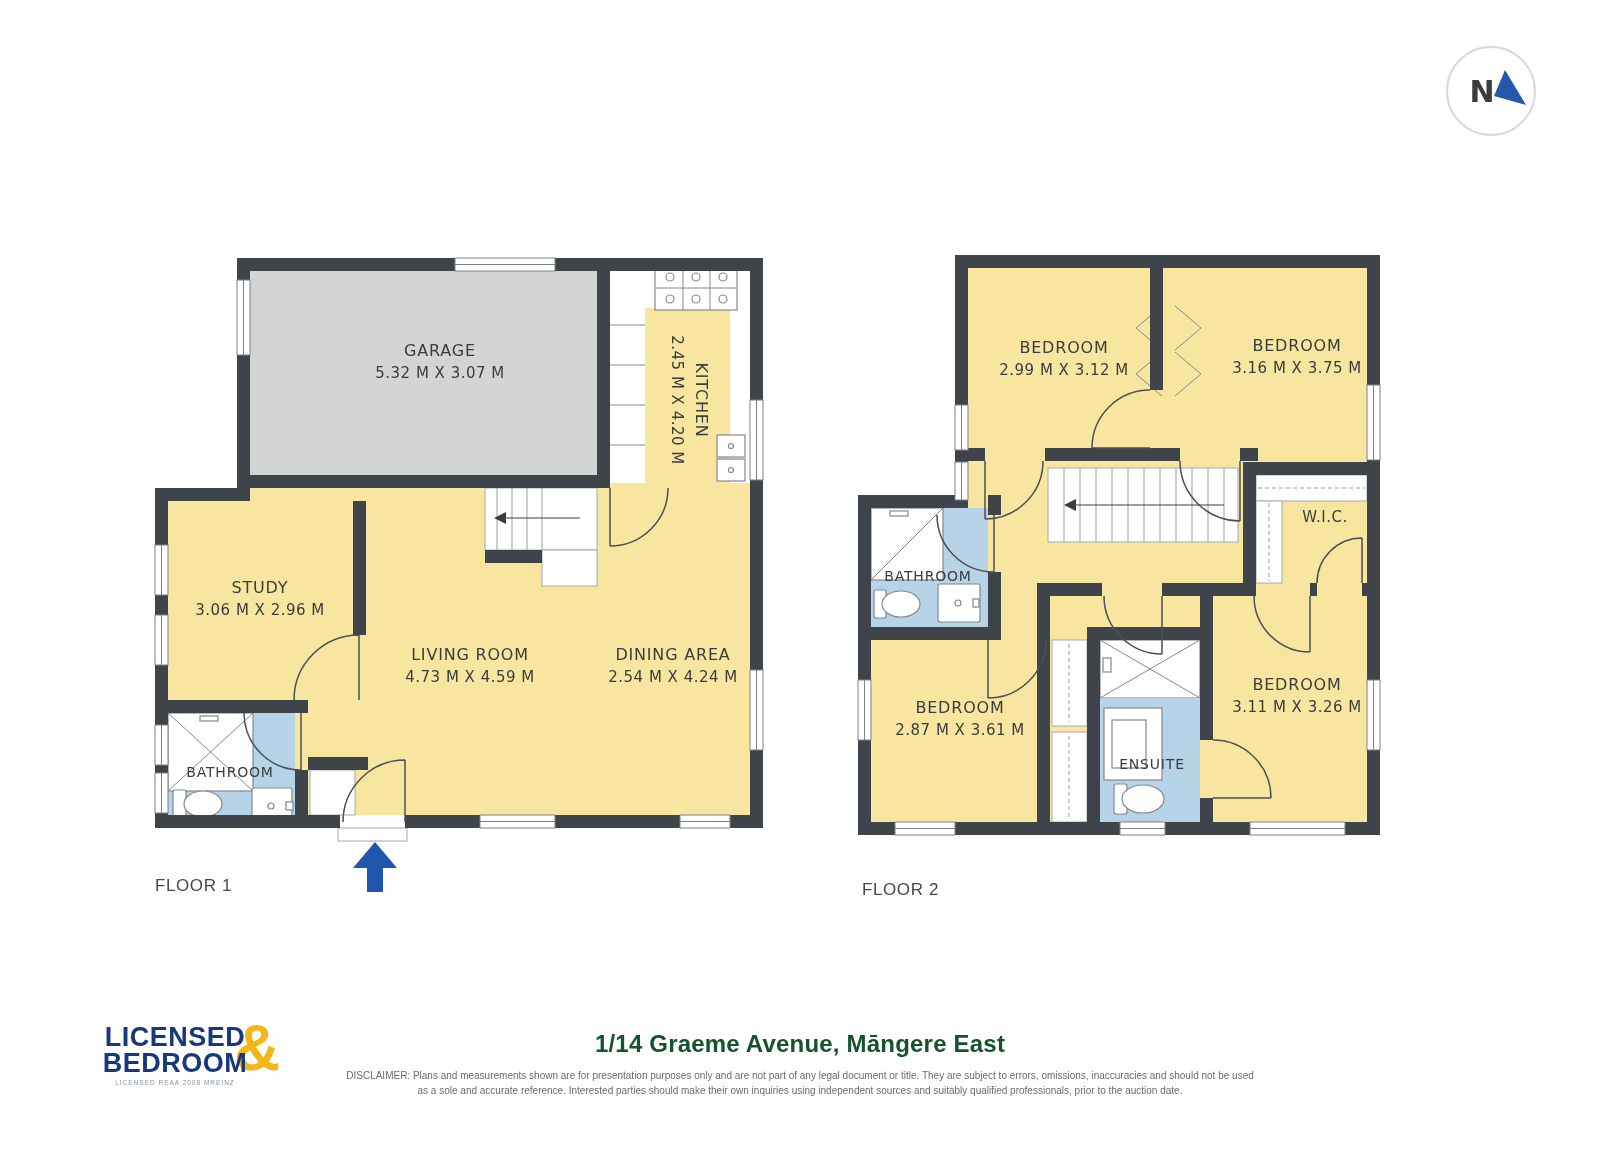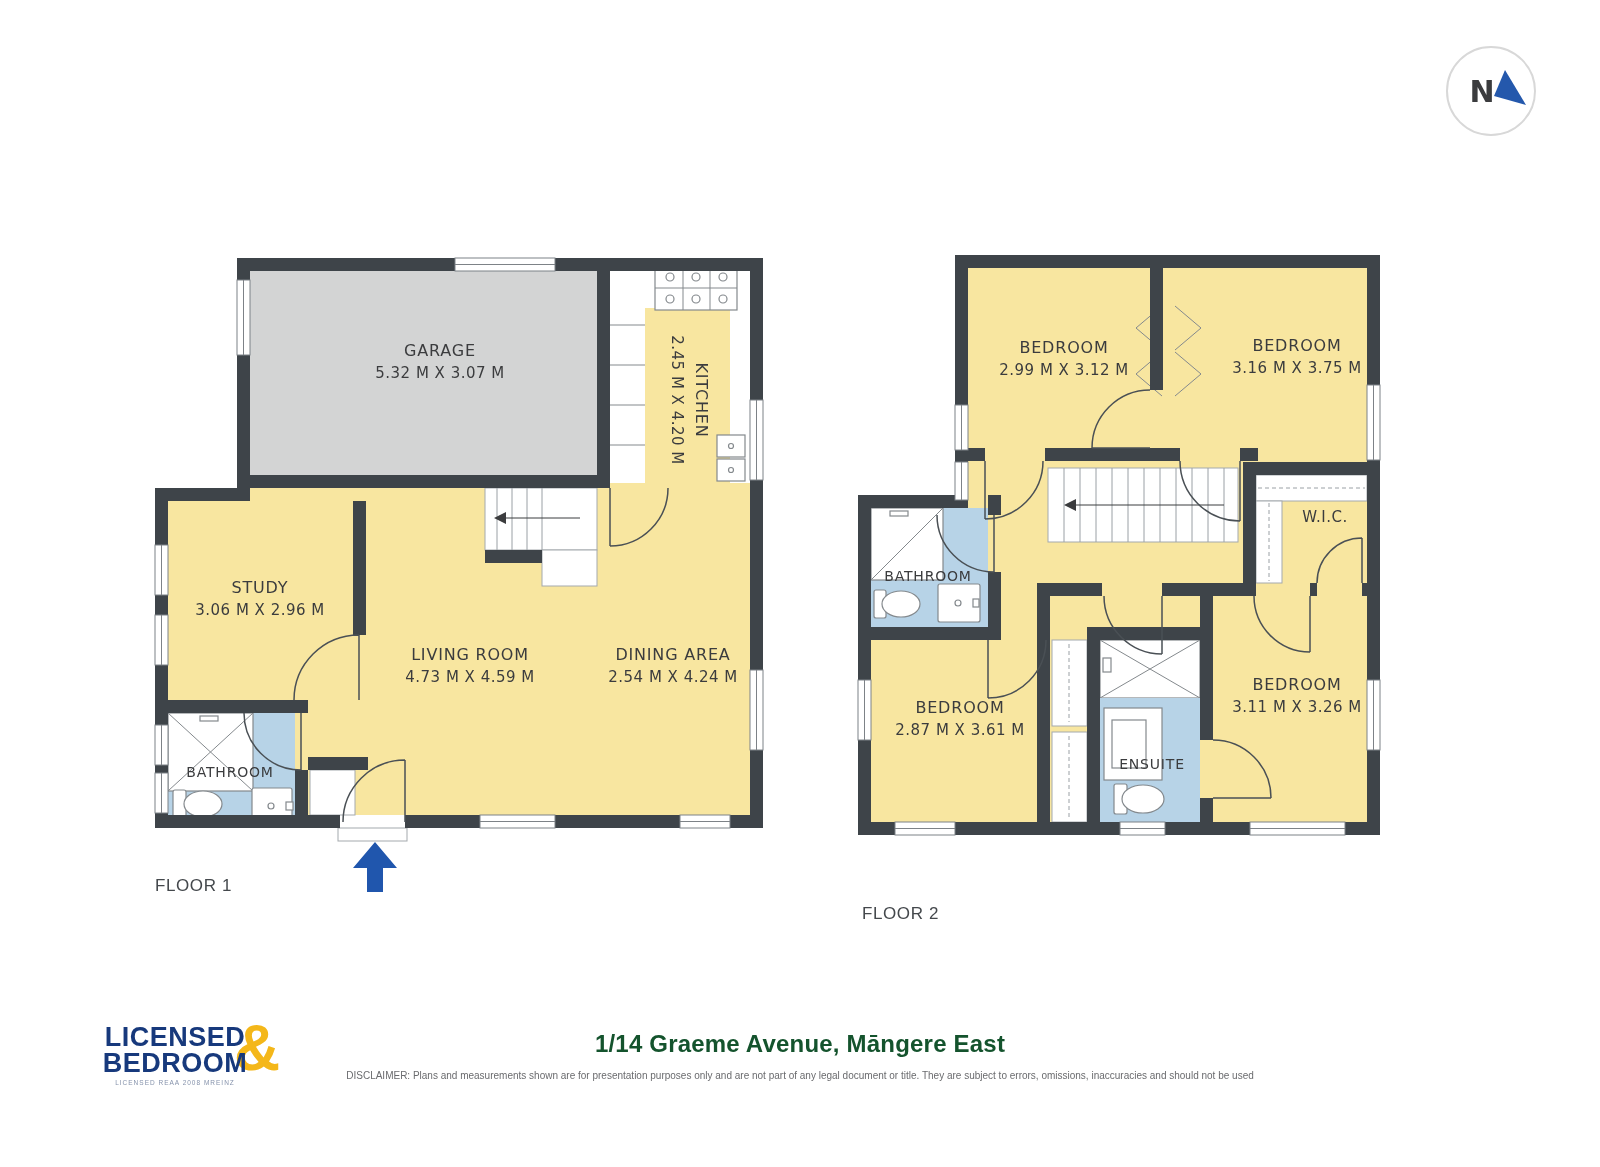--- a/index.html
+++ b/index.html
@@ -319,26 +319,27 @@
     <text x="332" y="519" text-anchor="middle" font-size="14" letter-spacing="0.8">ENSUITE</text>
     <text x="477" y="440" text-anchor="middle" font-size="16" letter-spacing="0.8">BEDROOM</text>
     <text x="477" y="462" text-anchor="middle" font-size="15" letter-spacing="0.5">3.11 M X 3.26 M</text>
   </svg>
 
   <svg class="abs" style="left:352px;top:842px" width="46" height="50" viewBox="0 0 46 50">
     <polygon points="23,0 45,26 31,26 31,50 15,50 15,26 1,26" fill="#2056ad"></polygon>
   </svg>
 
   <div class="floor-label" style="left:155px;top:876px">FLOOR 1</div>
-  <div class="floor-label" style="left:862px;top:904px">FLOOR 2</div>
+  <div class="floor-label" style="left:862px;top:880px">FLOOR 2</div>
 
   <div class="logo">
     <div class="amp">&amp;</div>
     <div class="ln">LICENSED</div>
     <div class="ln">BEDROOM</div>
     <div class="sub">LICENSED REAA 2008 MREINZ</div>
   </div>
   <div class="title">1/14 Graeme Avenue, Māngere East</div>
   <div class="disclaimer">
     <span>DISCLAIMER: Plans and measurements shown are for presentation purposes only and are not part of any legal document or title. They are subject to errors, omissions, inaccuracies and should not be used</span><br>
+    <span>as a sole and accurate reference. Interested parties should make their own inquiries using independent sources and suitably qualified professionals, prior to the auction date.</span>
   </div>
 
 </div>
 
 </body></html>

